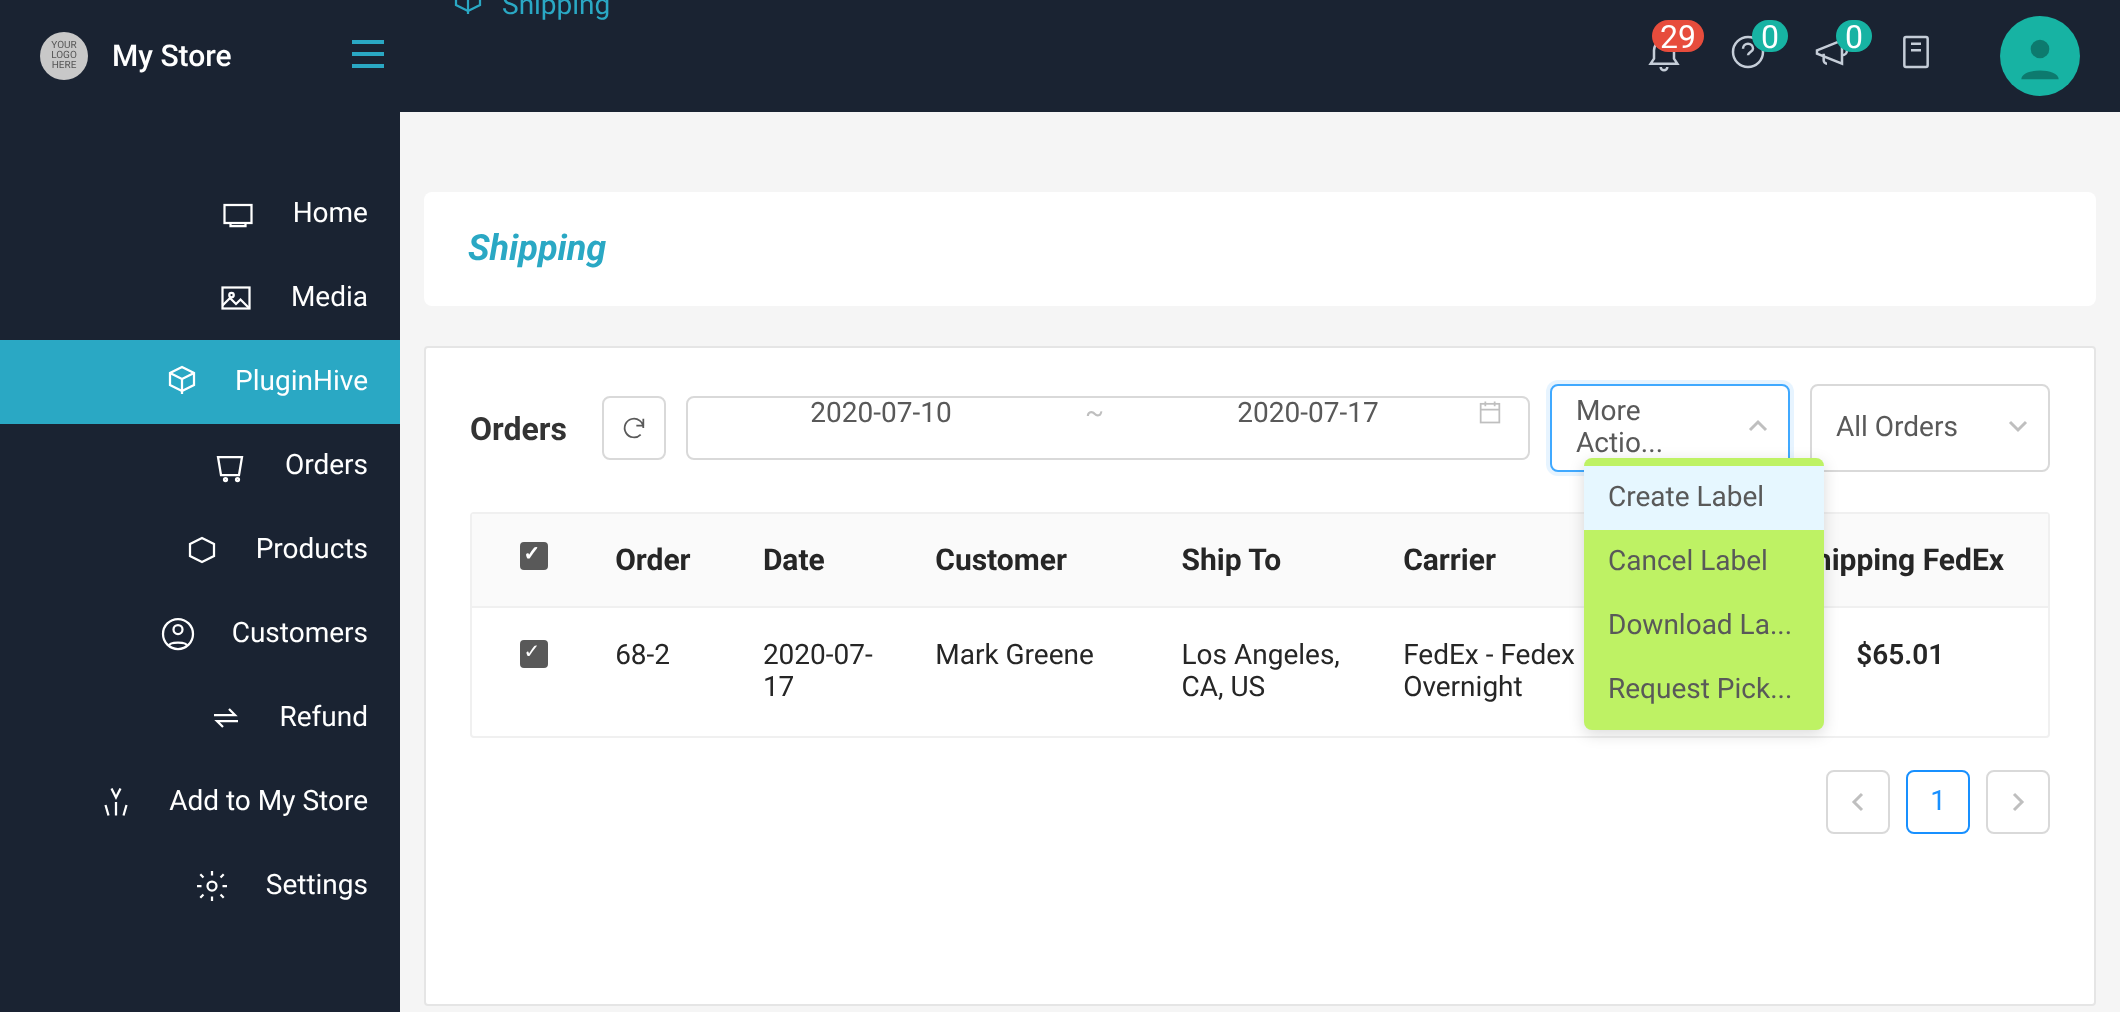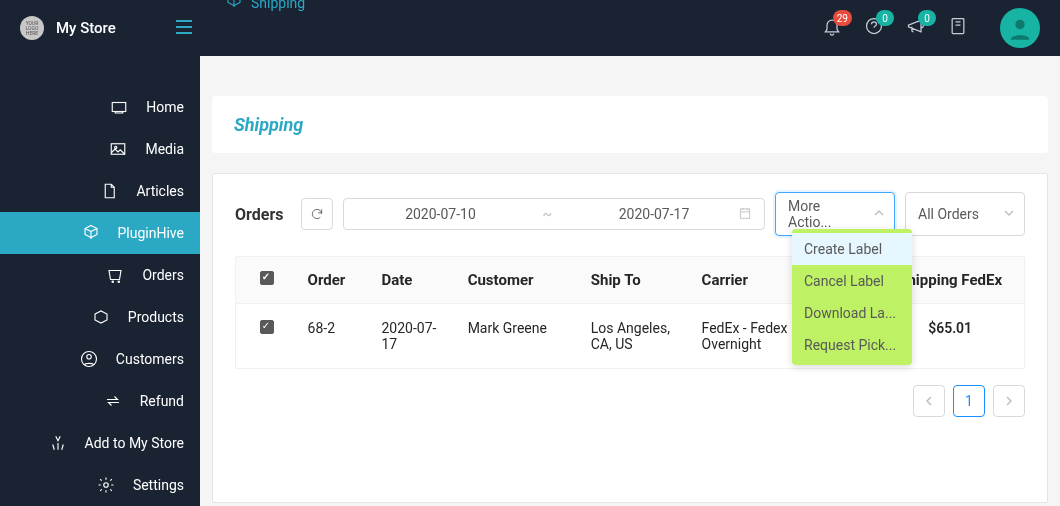--- a/index.html
+++ b/index.html
@@ -8,41 +8,41 @@
     .topbar { position: absolute; top: 0; left: 0; right: 0; height: 56px; background: #1a2332; display: flex; align-items: center; padding: 0 20px; z-index: 10; }
     .logo { width: 24px; height: 24px; border-radius: 50%; background: #c8c8c8; display: flex; align-items: center; justify-content: center; font-size: 5px; color: #555; text-align: center; line-height: 1; }
     .store-name { color: #fff; font-size: 15px; margin-left: 12px; font-weight: 500; }
     .hamburger { margin-left: 60px; color: #2aa8c4; cursor: pointer; }
     .hamburger svg { width: 16px; height: 14px; }
     .breadcrumb { position: absolute; left: 225px; top: -8px; display: flex; align-items: center; color: #2aa8c4; font-size: 14px; }
     .breadcrumb-icon { margin-right: 8px; }
     .topbar-right { margin-left: auto; display: flex; align-items: center; gap: 22px; }
     .icon-badge { position: relative; color: #fff; cursor: pointer; }
     .icon-badge svg { width: 20px; height: 20px; stroke: #c5cdd8; }
-    .badge { position: absolute; top: -6px; right: -10px; min-width: 18px; height: 16px; border-radius: 8px; font-size: 10px; color: #fff; display: flex; align-items: center; justify-content: center; padding: 0 4px; }
+    .badge { position: absolute; top: -6px; right: -10px; min-width: 18px; height: 16px; border-radius: 8px; font-size: 16px; color: #fff; display: flex; align-items: center; justify-content: center; padding: 0 4px; }
     .badge-red { background: #e74c3c; }
     .badge-teal { background: #17b3a3; }
     .avatar { width: 40px; height: 40px; border-radius: 50%; background: #17b3a3; display: flex; align-items: center; justify-content: center; margin-left: 10px; }
     .avatar svg { width: 28px; height: 28px; }
     
     .sidebar { position: absolute; top: 56px; left: 0; bottom: 0; width: 200px; background: #1a2332; z-index: 5; }
     .sidebar-item { display: flex; align-items: center; height: 42px; padding: 0 16px; color: #fff; font-size: 14px; cursor: pointer; justify-content: flex-end; }
     .sidebar-item.active { background: #2aa8c4; }
     .sidebar-item svg { width: 18px; height: 18px; margin-right: 18px; stroke: currentColor; fill: none; stroke-width: 1.5; }
     
     .main { position: absolute; top: 56px; left: 200px; right: 0; bottom: 0; background: #f5f5f5; padding: 0; overflow: hidden; }
     .page-title-card { background: #fff; margin: 40px 12px 20px 12px; border-radius: 4px; padding: 18px 22px; }
     .page-title { color: #2aa8c4; font-style: italic; font-weight: 700; font-size: 18px; }
     
     .orders-card { background: #fff; margin: 0 12px; border: 1px solid #e5e5e5; border-radius: 2px; padding: 18px 22px 30px 22px; height: 330px; }
     .orders-header { display: flex; align-items: center; gap: 10px; }
     .orders-title { font-size: 16px; font-weight: 700; color: #333; margin-right: 8px; }
     .refresh-btn { width: 32px; height: 32px; border: 1px solid #d9d9d9; border-radius: 4px; background: #fff; display: flex; align-items: center; justify-content: center; cursor: pointer; }
     .refresh-btn svg { width: 14px; height: 14px; stroke: #595959; fill: none; stroke-width: 1.5; }
-    .date-range { flex: 1; height: 32px; border: 1px solid #d9d9d9; border-radius: 4px; display: flex; align-items: center; padding: 0 12px; font-size: 14px; color: #595959; position: relative; background: #fff; }
+    .date-range { flex: 1; height: 32px; border: 1px solid #d9d9d9; border-radius: 4px; display: flex; align-items: flex-start; padding: 0 12px; font-size: 14px; color: #595959; position: relative; background: #fff; }
     .date-range .from { flex: 1; text-align: center; }
     .date-range .sep { margin: 0 18px; color: #bfbfbf; }
     .date-range .to { flex: 1; text-align: center; }
     .date-range .cal-icon { color: #bfbfbf; }
     .dropdown { height: 44px; border: 1px solid #d9d9d9; border-radius: 4px; display: flex; align-items: center; padding: 0 28px 0 12px; font-size: 14px; color: #595959; position: relative; background: #fff; cursor: pointer; min-width: 120px; }
     .dropdown.open { border-color: #40a9ff; box-shadow: 0 0 0 2px rgba(24,144,255,0.1); }
     .dropdown .chev { position: absolute; right: 10px; color: #bfbfbf; font-size: 10px; }
     
     .dropdown-menu { position: absolute; top: 36px; left: 16px; width: 120px; background: #bef264; border-radius: 4px; box-shadow: 0 2px 8px rgba(0,0,0,0.15); z-index: 50; padding: 4px 0; }
     .dropdown-menu-item { padding: 8px 12px; font-size: 14px; color: #595959; cursor: pointer; white-space: nowrap; overflow: hidden; text-overflow: ellipsis; }
@@ -127,27 +127,20 @@
       </svg>
     <span>Home</span>
   </div>
   <div class="sidebar-item">
     <svg viewBox="0 0 24 24">
         <rect x="3" y="5" width="18" height="14"></rect>
         <circle cx="9" cy="10" r="1.5"></circle>
         <path d="M3 17l5-5 4 4 3-3 6 6"></path>
       </svg>
     <span>Media</span>
-  </div>
-  <div class="sidebar-item">
-    <svg viewBox="0 0 24 24">
-        <path d="M7 3h8l4 4v14H7z"></path>
-        <path d="M15 3v4h4"></path>
-      </svg>
-    <span>Articles</span>
   </div>
   <div class="sidebar-item active">
     <svg viewBox="0 0 24 24">
         <path d="M12 2l8 4v8l-8 4-8-4V6z"></path>
         <path d="M12 10l8-4M12 10v10M12 10L4 6"></path>
       </svg>
     <span>PluginHive</span>
   </div>
   <div class="sidebar-item">
     <svg viewBox="0 0 24 24">

